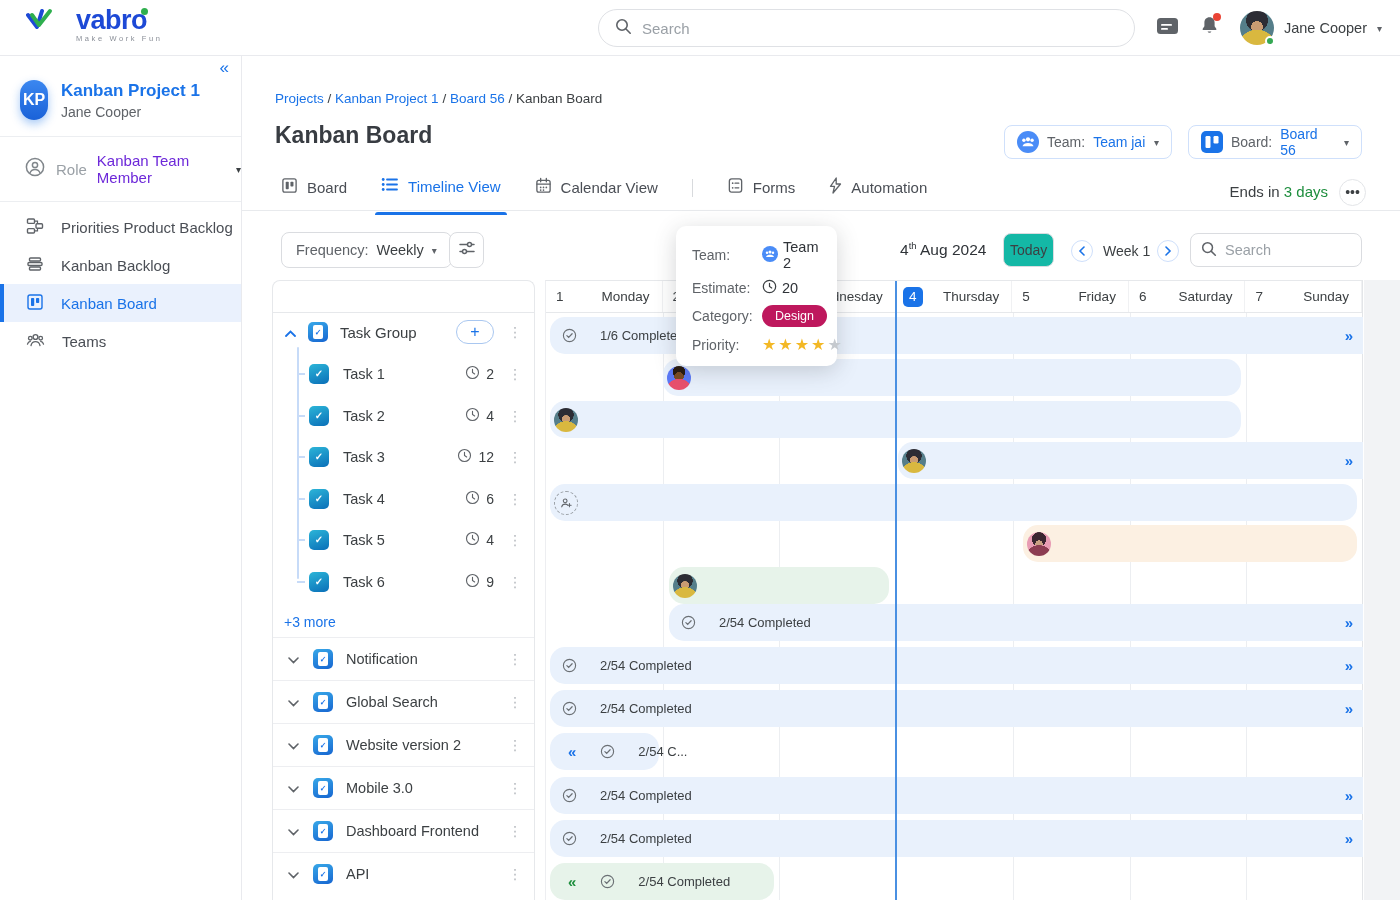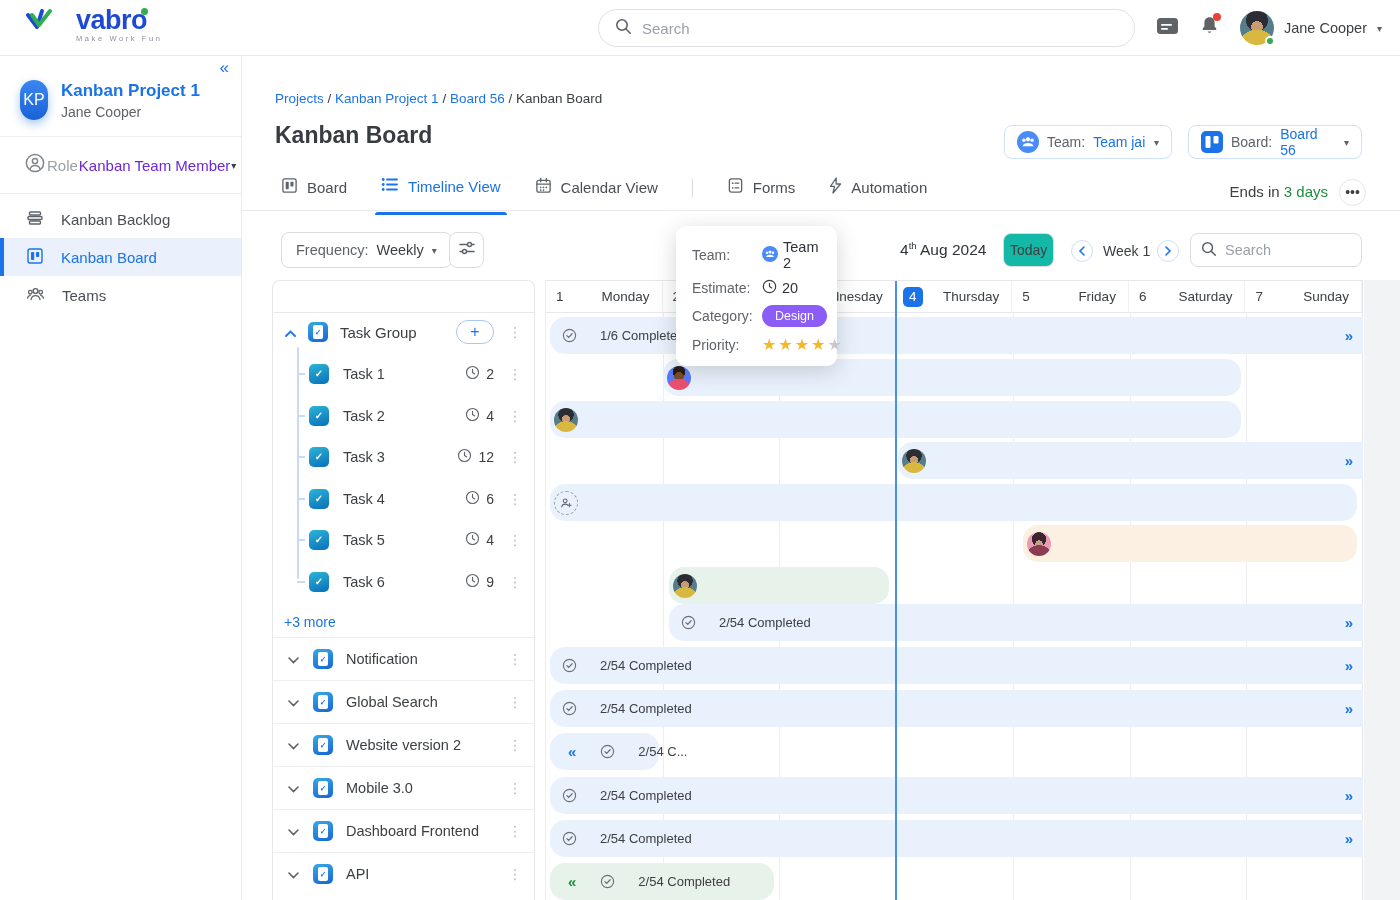--- a/index.html
+++ b/index.html
@@ -46,25 +46,25 @@
     radial-gradient(circle at 50% 30%, #3a2530 0 34%, transparent 35%),
     #e89cb4; }
 
   
   .sidebar { position:absolute; left:0; top:56px; width:242px; height:844px; background:#fff;
     border-right:1px solid #e9eaee; z-index:40; }
   .collapse-btn { position:absolute; top:2px; right:12px; font-size:17px; color:#1a73e8; cursor:pointer; }
   .proj { display:flex; gap:13px; padding:24px 10px 16px 20px; align-items:center; }
   .proj-badge { width:28px; height:40px; border-radius:20px; flex:0 0 auto;
     background:linear-gradient(180deg,#3b87f0,#1a62d8); box-shadow:0 4px 10px rgba(26,115,232,.38);
-    color:#fff; font-weight:400; font-size:16px; display:flex; align-items:center; justify-content:center; }
+    color:#fff; font-weight:700; font-size:16px; display:flex; align-items:center; justify-content:center; }
   .proj-name { font-size:17px; font-weight:700; color:#1a73e8; }
   .proj-owner { font-size:14px; color:#5f6368; margin-top:3px; }
   .side-div { border-top:1px solid #eceef1; }
-  .role-row { display:flex; align-items:center; gap:1px; padding:15px 0 15px 24px; }
+  .role-row { display:flex; align-items:center; gap:10px; padding:15px 0 15px 24px; }
   .role-label { font-size:15px; color:#9aa0a6; }
   .role-value { font-size:15px; color:#6d28d9; cursor:pointer; }
   .menu { padding-top:6px; }
   .menu-item { height:38px; display:flex; align-items:center; gap:17px; padding-left:26px;
     font-size:15px; color:#4a4e55; cursor:pointer; position:relative; }
   .menu-item svg { color:#5f6368; flex:0 0 auto; }
   .menu-item.active { background:#eaf1fd; color:#1a73e8; }
   .menu-item.active svg { color:#1a73e8; }
   .menu-item.active::before { content:""; position:absolute; left:0; top:0; bottom:0; width:4px; background:#1a73e8; }
 
@@ -172,21 +172,21 @@
   .add-person { width:24px; height:24px; border:1.5px dashed #9aa0a6; border-radius:50%;
     display:flex; align-items:center; justify-content:center; color:#5f6368; flex:0 0 auto; background:transparent; }
 
   
   .tooltip { position:absolute; left:676px; top:226px; width:161px; background:#fff; border-radius:10px;
     box-shadow:0 5px 22px rgba(60,64,67,.22); padding:13px 14px 12px 16px; z-index:60; }
   .tt-row { display:flex; align-items:center; gap:8px; margin-bottom:8px; }
   .tt-row:last-child { margin-bottom:0; }
   .tt-lbl { width:62px; font-size:14px; color:#5f6368; flex:0 0 auto; }
   .tt-val { font-size:14.5px; color:#2f3338; display:flex; align-items:center; gap:5px; }
-  .design-pill { background:#8b5cf6; color:#fff; font-size:12.5px; border-radius:13px; padding:4px 13px; }
+  .design-pill { background:#be185d; color:#fff; font-size:12.5px; border-radius:13px; padding:4px 13px; }
   .star { font-size:16px; letter-spacing:2px; color:#f3b825; }
   .star.off { color:#c5c9ce; }
   .tip-arrow { position:absolute; left:684px; top:339px; width:0; height:0; z-index:59;
     border-left:9px solid transparent; border-right:9px solid transparent; border-top:11px solid #a3c3ef; }
 
   .team-ic { width:22px; height:22px; flex:0 0 auto; }
 </style>
 </head>
 <body>
 
@@ -256,20 +256,29 @@
         </svg>
     </span>
     <span class="role-label">Role</span>
     <span class="role-value">Kanban Team Member</span>
     <span class="caret-solid" style="color:#3c4043">▾</span>
   </div>
   <div class="side-div"></div>
   <div class="menu" id="side-menu">
       <div class="menu-item">
      <span><svg width="18" height="18" viewBox="0 0 18 18">
+            <rect x="1.5" y="2" width="7" height="4.4" rx="1" fill="none" stroke="currentColor" stroke-width="1.4"></rect>
+            <rect x="1.5" y="11.6" width="7" height="4.4" rx="1" fill="none" stroke="currentColor" stroke-width="1.4"></rect>
+            <rect x="10" y="6.8" width="6.5" height="4.4" rx="1" fill="none" stroke="currentColor" stroke-width="1.4"></rect>
+            <path d="M8.5 4.2h3v2.6M8.5 13.8h3v-2.6" fill="none" stroke="currentColor" stroke-width="1.2"></path>
+          </svg></span>
+     <span>Priorities Product Backlog</span>
+      </div>
+      <div class="menu-item">
+     <span><svg width="18" height="18" viewBox="0 0 18 18">
             <rect x="3.5" y="3" width="11" height="3" rx="1" fill="none" stroke="currentColor" stroke-width="1.4"></rect>
             <rect x="2" y="7.5" width="14" height="3" rx="1" fill="none" stroke="currentColor" stroke-width="1.4"></rect>
             <rect x="3.5" y="12" width="11" height="3" rx="1" fill="none" stroke="currentColor" stroke-width="1.4"></rect>
           </svg></span>
      <span>Kanban Backlog</span>
       </div>
       <div class="menu-item active">
      <span><svg width="18" height="18" viewBox="0 0 18 18">
             <rect x="2" y="2" width="14" height="14" rx="2" fill="none" stroke="currentColor" stroke-width="1.4"></rect>
             <rect x="5" y="5" width="3.2" height="8" rx=".8" fill="currentColor"></rect>

